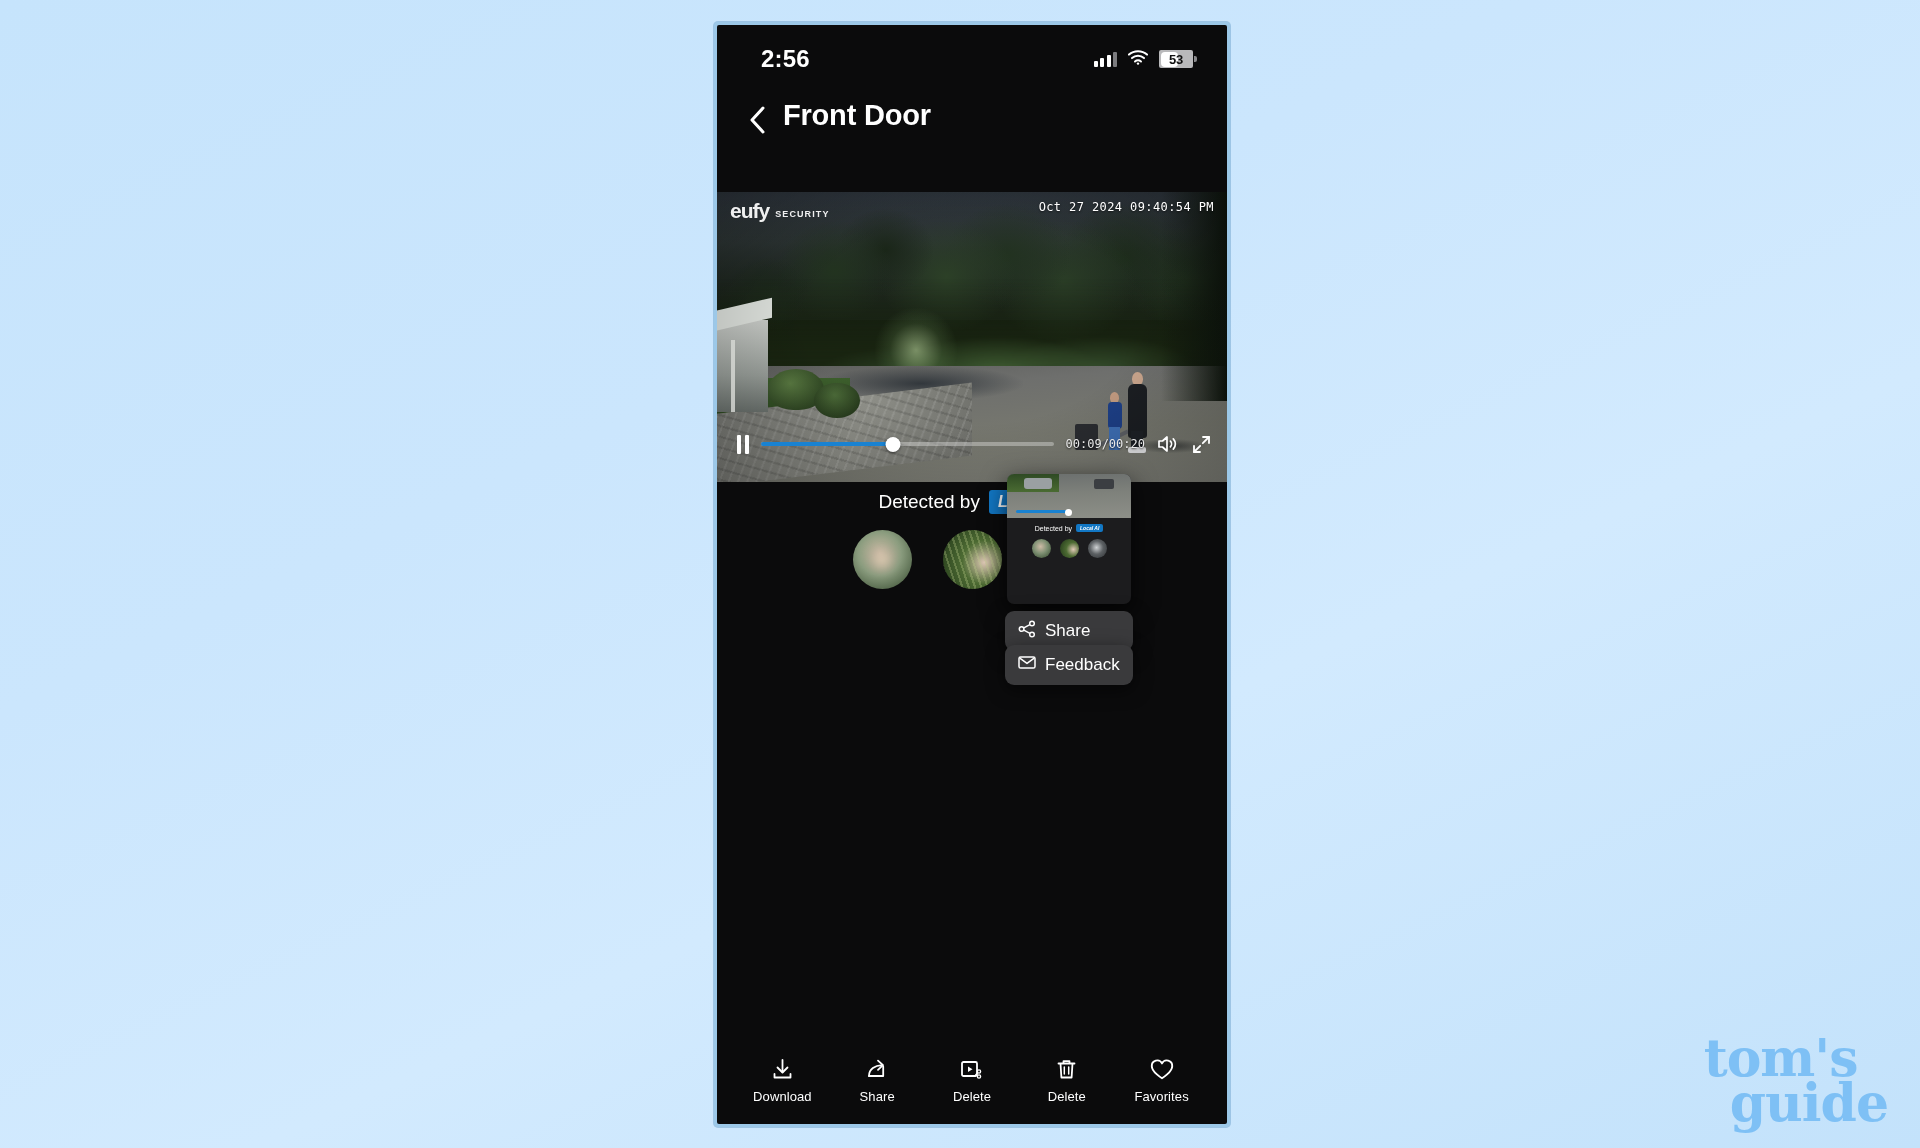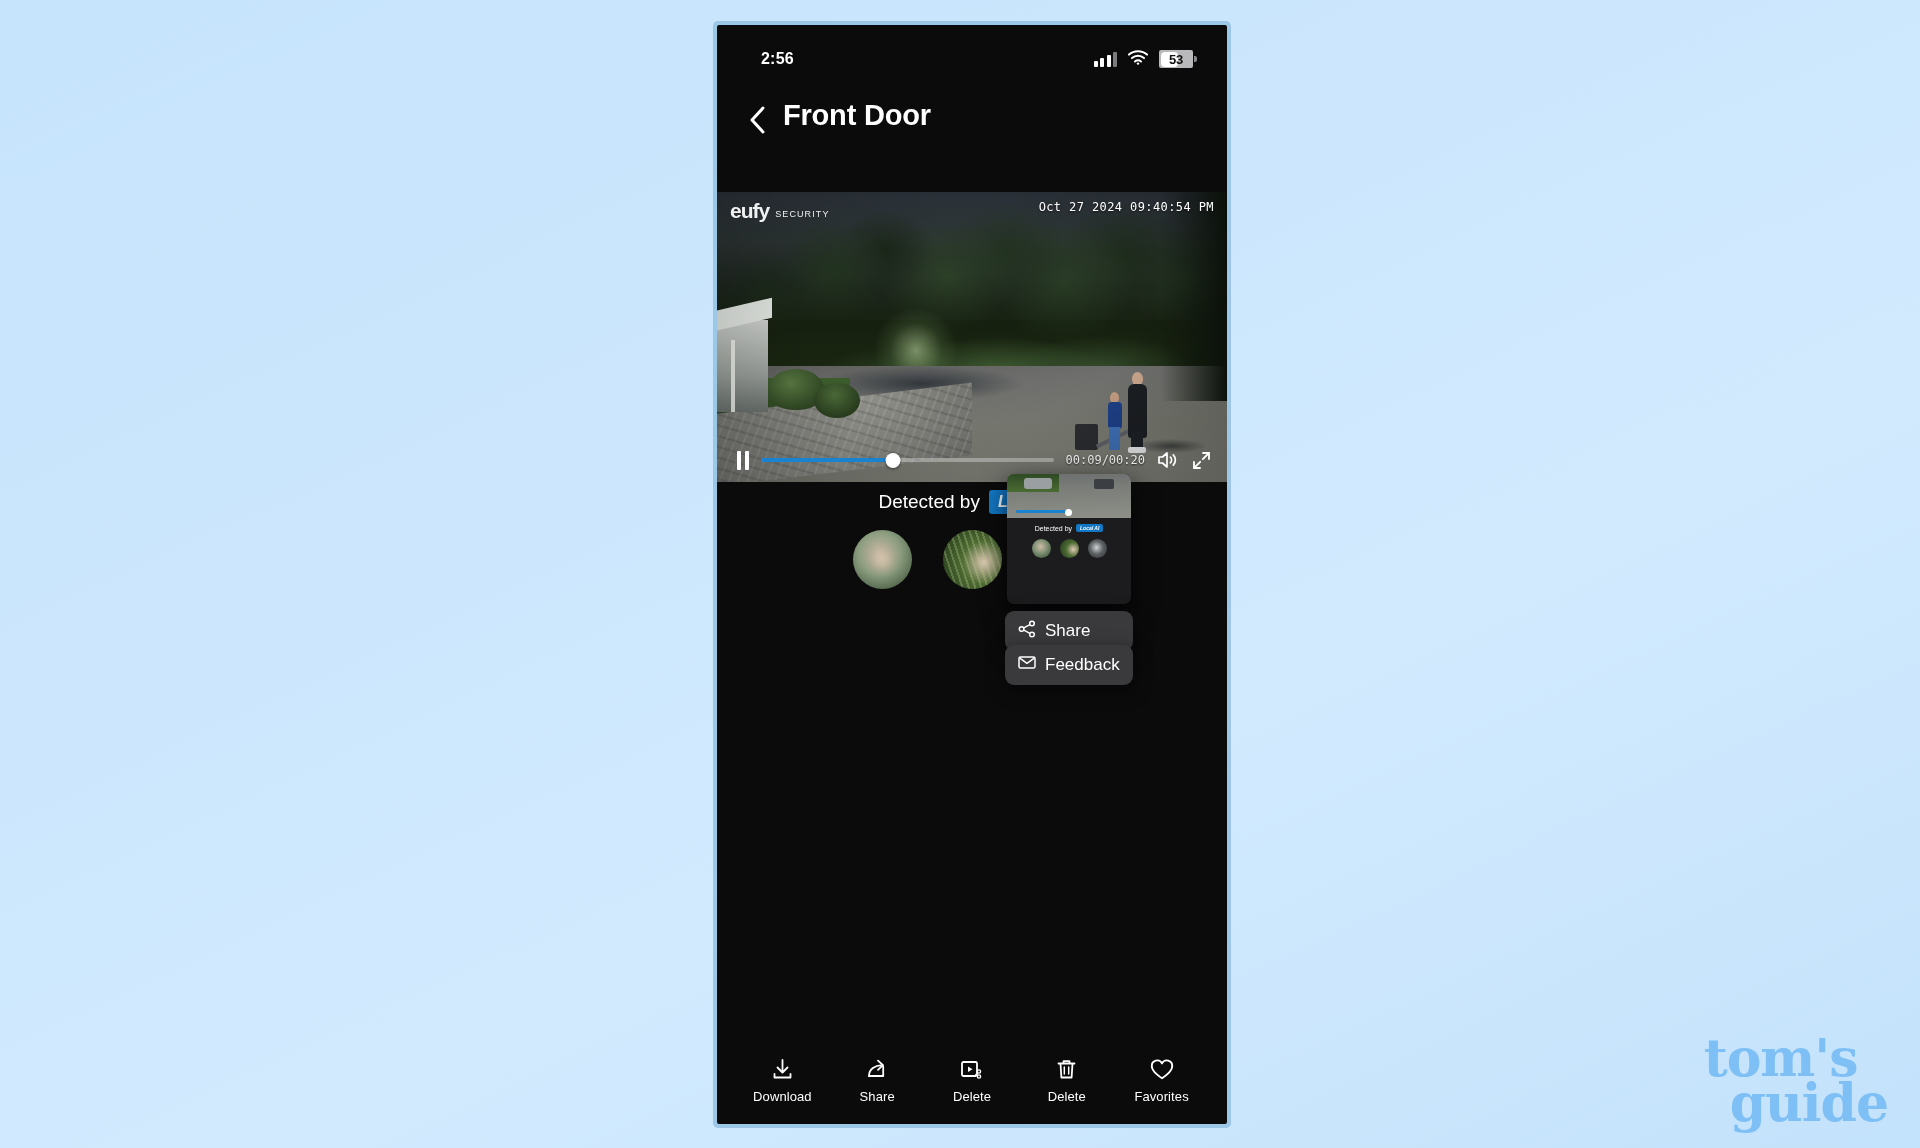--- a/index.html
+++ b/index.html
@@ -25,21 +25,21 @@
     position:relative; width:100%; height:100%;
     background:#0b0b0c; overflow:hidden; border-radius:2px;
   }
 
   
   #status-bar{
     position:absolute; left:0; top:0; width:100%; height:58px;
     display:flex; align-items:center; justify-content:space-between;
     padding:10px 34px 0 44px; color:#fff;
   }
-  #status-time{ font-size:16px; font-weight:700; letter-spacing:.2px; }
+  #status-time{ font-size:24px; font-weight:700; letter-spacing:.2px; }
   #status-icons{ display:flex; align-items:center; gap:11px; }
   .bars{ display:flex; align-items:flex-end; gap:2.5px; height:15px; }
   .bars i{ width:4px; background:#fff; border-radius:1px; display:block; }
   .bars i:nth-child(1){height:6px}
   .bars i:nth-child(2){height:9px}
   .bars i:nth-child(3){height:12px}
   .bars i:nth-child(4){height:15px; background:#7b7b7e;}
   .batt{
     position:relative; width:34px; height:18px; border-radius:2px;
     background:#b9b9bb; display:flex; align-items:center;
@@ -201,28 +201,28 @@
     background:radial-gradient(ellipse at 50% 45%, transparent 45%, rgba(0,0,0,.28) 100%);
     pointer-events:none;
   }
 
   
   #eufy-logo{
     position:absolute; left:13px; top:8px; display:flex; align-items:flex-end; gap:6px;
     color:#fff; opacity:.93;
   }
   #eufy-logo .mark{ font-size:21px; font-weight:700; letter-spacing:-1px; line-height:1; }
-  #eufy-logo .sub{ font-size:9px; font-weight:400; letter-spacing:1.1px; padding-bottom:2px; }
+  #eufy-logo .sub{ font-size:9px; font-weight:700; letter-spacing:1.1px; padding-bottom:2px; }
   #video-timestamp{
     position:absolute; right:13px; top:8px; color:#fff;
     font-family:"DejaVu Sans Mono", monospace; font-size:12px; letter-spacing:.4px;
     text-shadow:0 1px 2px rgba(0,0,0,.6);
   }
   #video-controls{
-    position:absolute; left:0; bottom:0; width:100%; height:44px;
+    position:absolute; left:0; bottom:16px; width:100%; height:44px;
     display:flex; align-items:center; padding:0 16px 0 20px; gap:12px;
   }
   #pause-btn{ display:flex; gap:4px; cursor:pointer; }
   #pause-btn span{ width:4px; height:19px; background:#fff; border-radius:1px; display:block; }
   #seek-bar{ position:relative; flex:1; height:20px; display:flex; align-items:center; cursor:pointer; }
   #seek-track{ position:absolute; left:0; right:0; height:4px; background:rgba(255,255,255,.33); border-radius:2px; }
   #seek-fill{ position:absolute; left:0; height:4px; width:45%; background:#1982d1; border-radius:2px; }
   #seek-knob{
     position:absolute; left:45%; width:15px; height:15px; border-radius:50%;
     background:#fff; transform:translateX(-50%); box-shadow:0 1px 3px rgba(0,0,0,.5);

